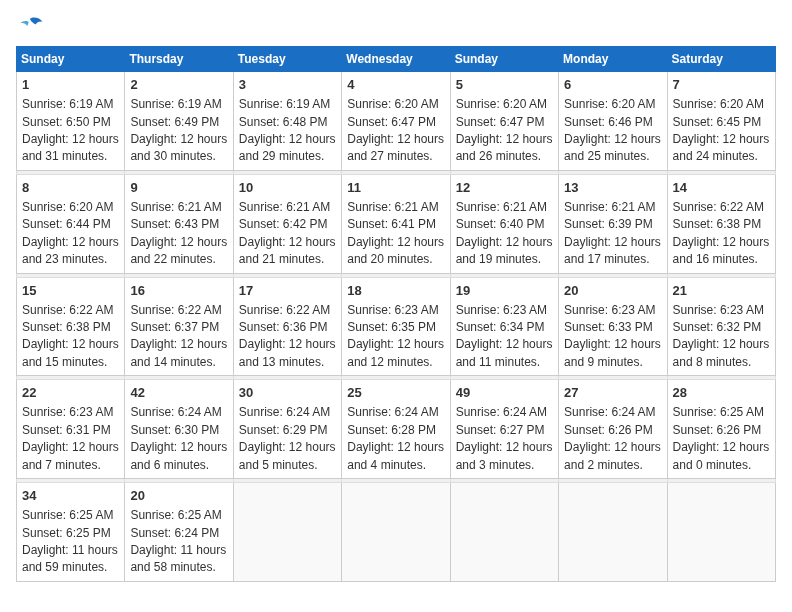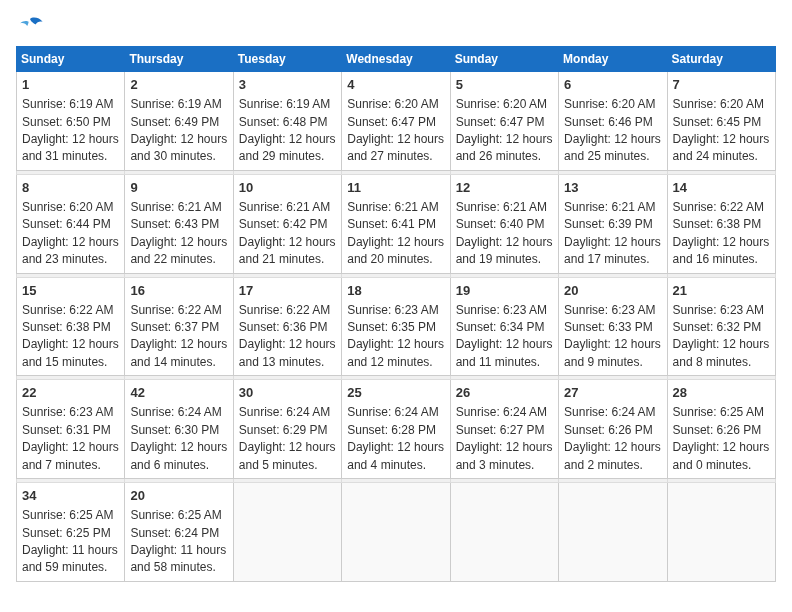--- a/index.html
+++ b/index.html
@@ -315,21 +315,21 @@
 and 5 minutes.</div>
         </td>
         <td>
           <span class="day-num">25</span>
           <div class="day-info" style="white-space: pre-line;">Sunrise: 6:24 AM
 Sunset: 6:28 PM
 Daylight: 12 hours
 and 4 minutes.</div>
         </td>
         <td>
-          <span class="day-num">26</span>
+          <span class="day-num">49</span>
           <div class="day-info" style="white-space: pre-line;">Sunrise: 6:24 AM
 Sunset: 6:27 PM
 Daylight: 12 hours
 and 3 minutes.</div>
         </td>
         <td>
           <span class="day-num">27</span>
           <div class="day-info" style="white-space: pre-line;">Sunrise: 6:24 AM
 Sunset: 6:26 PM
 Daylight: 12 hours

